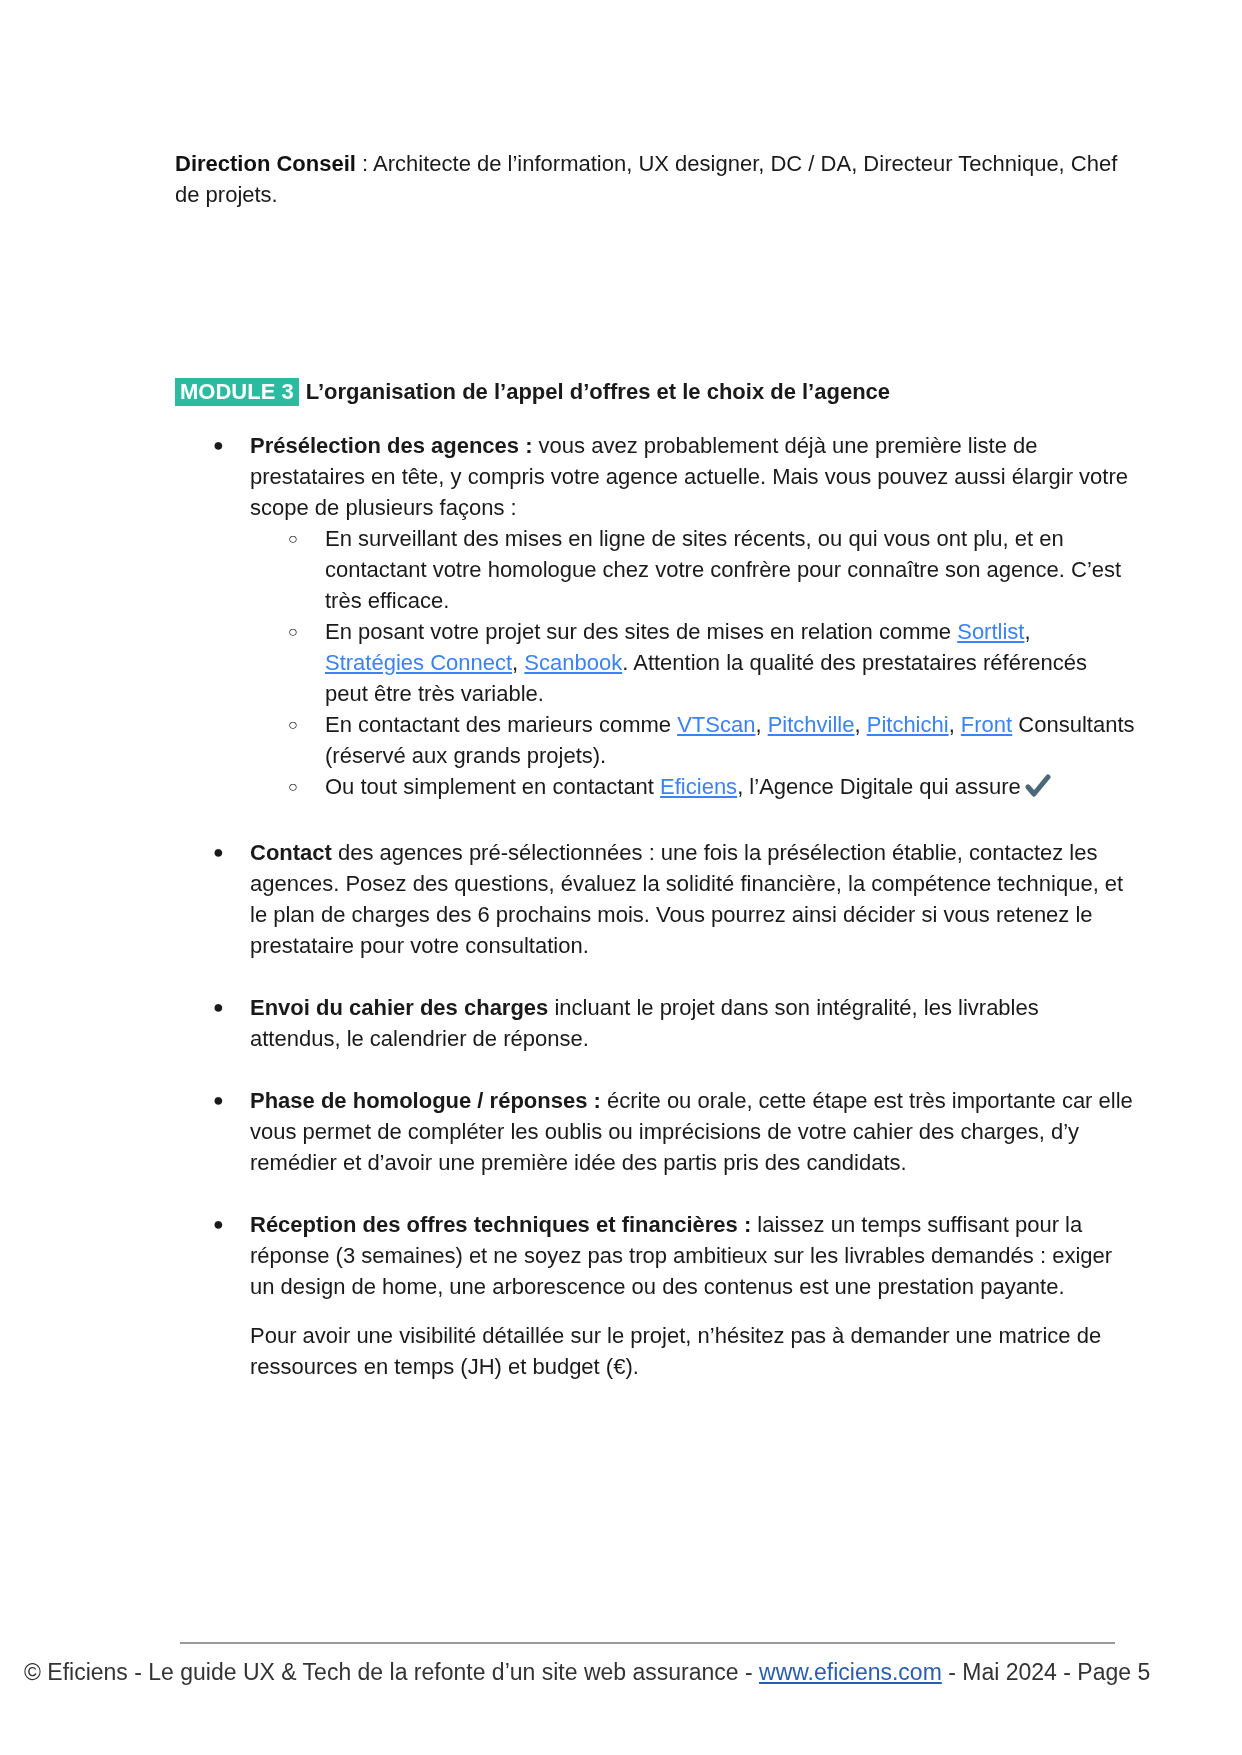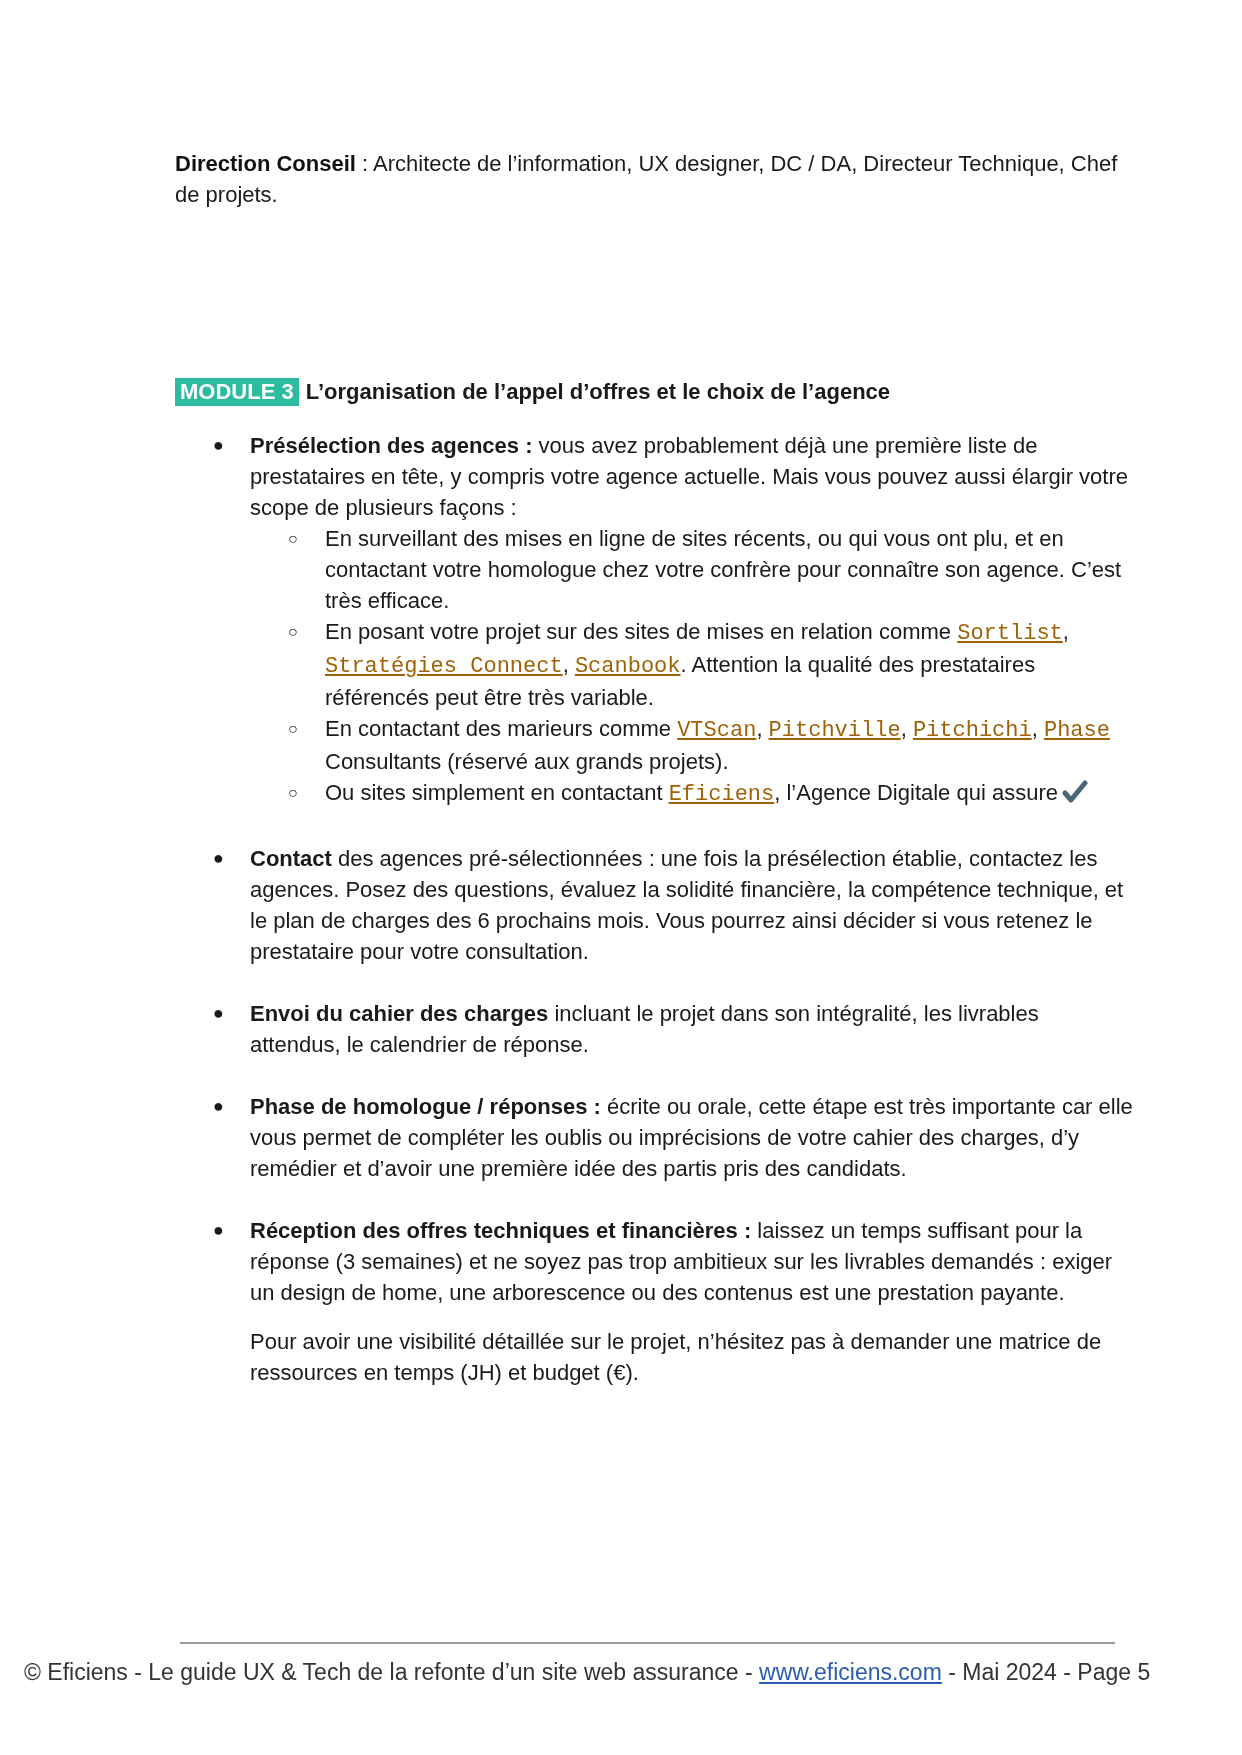--- a/index.html
+++ b/index.html
@@ -9,21 +9,21 @@
   .para { position: absolute; left: 151px; width: 960px; font-size: 22px; line-height: 31px; margin: 0; }
   .para b { font-weight: bold; color: #111; }
   .module-heading { position: absolute; left: 151px; top: 377px; font-size: 22px; line-height: 30px; font-weight: bold; white-space: nowrap; }
   .module-badge { display: inline-block; background: #2bbba0; color: #ffffff; padding: 0 5px; margin-right: 7px; font-weight: bold; line-height: 28px; }
   ul.main { position: absolute; left: 151px; top: 430px; width: 960px; margin: 0; padding: 0; list-style: none; font-size: 22px; line-height: 31px; }
   ul.main > li { position: relative; padding-left: 75px; margin-bottom: 31px; }
   ul.main > li > .bullet { position: absolute; left: 38px; top: 0; font-size: 18px; }
   ul.sub { margin: 0; padding: 0; list-style: none; }
   ul.sub > li { position: relative; padding-left: 75px; }
   ul.sub > li > .bullet { position: absolute; left: 38px; top: 0; font-size: 16px; }
-  a.link { color: #a16207; text-decoration: underline; font-family: Liberation Mono, monospace; }
+  a.link { color: #3b82f6; text-decoration: underline; }
   .check-icon { display: inline-block; vertical-align: -4px; margin-left: 4px; }
   .note { margin-top: 18px; }
   .footer-rule { position: absolute; left: 156px; top: 1642px; width: 935px; height: 2px; background: #9a9a9a; }
   .footer { position: absolute; left: 0; width: 1102px; top: 1659px; text-align: right; font-size: 23px; color: #333; white-space: nowrap; }
   .footer a { color: #2a5db0; text-decoration: underline; }
 </style>
 </head>
 <body>
 
 <div class="page">
@@ -41,25 +41,25 @@
         <li>
           <span class="bullet">○</span>
           <span>En surveillant des mises en ligne de sites récents, ou qui vous ont plu, et en contactant votre homologue chez votre confrère pour connaître son agence. C’est très efficace.</span>
         </li>
         <li>
           <span class="bullet">○</span>
           <span>En posant votre projet sur des sites de mises en relation comme </span><a class="link">Sortlist</a>, <a class="link">Stratégies Connect</a>, <a class="link">Scanbook</a><span>. Attention la qualité des prestataires référencés peut être très variable.</span>
         </li>
         <li>
           <span class="bullet">○</span>
-          <span>En contactant des marieurs comme </span><a class="link">VTScan</a>, <a class="link">Pitchville</a>, <a class="link">Pitchichi</a>, <a class="link">Phase</a><span> Consultants (réservé aux grands projets).</span>
+          <span>En contactant des marieurs comme </span><a class="link">VTScan</a>, <a class="link">Pitchville</a>, <a class="link">Pitchichi</a>, <a class="link">Front</a><span> Consultants (réservé aux grands projets).</span>
         </li>
         <li>
           <span class="bullet">○</span>
-          <span>Ou sites simplement en contactant </span><a class="link">Eficiens</a><span>, l’Agence Digitale qui assure</span><span class="check-icon"><svg width="26" height="24" viewBox="0 0 26 24">
+          <span>Ou tout simplement en contactant </span><a class="link">Eficiens</a><span>, l’Agence Digitale qui assure</span><span class="check-icon"><svg width="26" height="24" viewBox="0 0 26 24">
                 <path d="M3 13 L9 20 L23 3" fill="none" stroke="#4a6878" stroke-width="5" stroke-linecap="round" stroke-linejoin="round"></path>
               </svg></span>
         </li>
       </ul>
     </li>
     <li>
       <span class="bullet">●</span>
       <b>Contact</b><span> des agences pré-sélectionnées : une fois la présélection établie, contactez les agences. Posez des questions, évaluez la solidité financière, la compétence technique, et le plan de charges des 6 prochains mois. Vous pourrez ainsi décider si vous retenez le prestataire pour votre consultation.</span>
     </li>
     <li>

